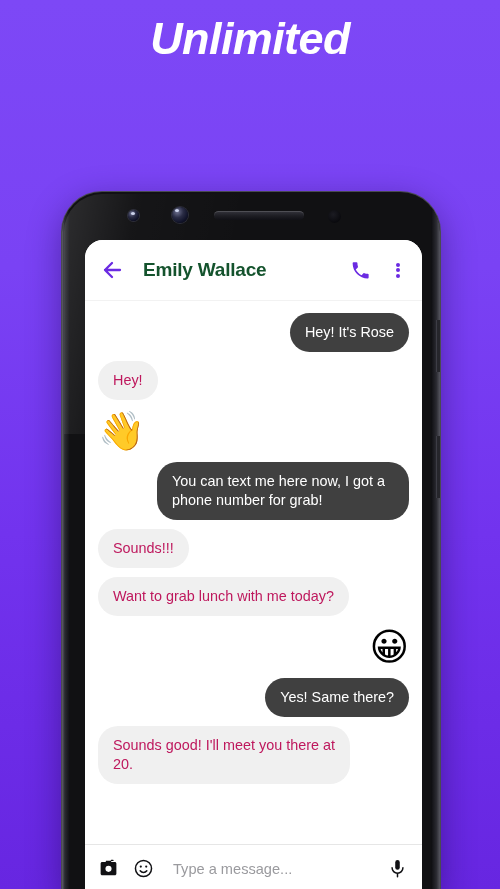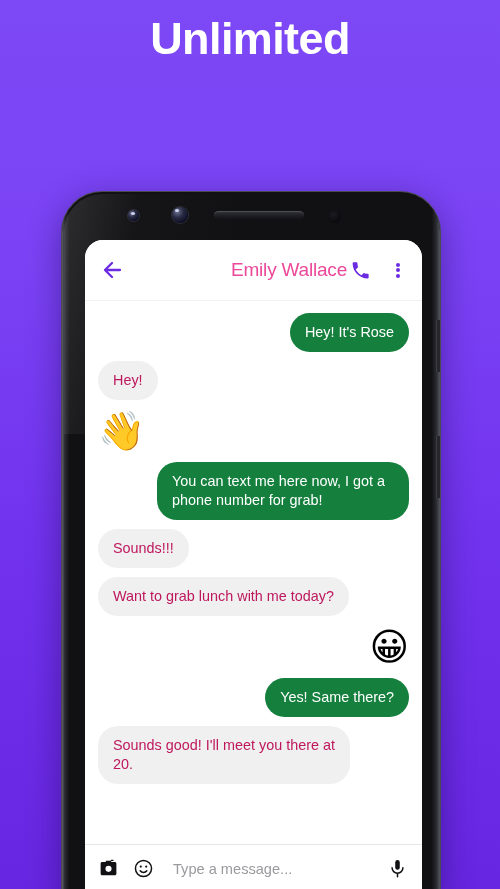--- a/index.html
+++ b/index.html
@@ -23,21 +23,21 @@
     left: 0;
     width: 500px;
     text-align: center;
     color: #ffffff;
     font-size: 45px;
     line-height: 50px;
     font-weight: bold;
     letter-spacing: -0.6px;
     z-index: 5;
   }
-  .headline-line { display: block; white-space: nowrap; }
+  .headline-line { display: block; white-space: nowrap; font-style: italic; }
 
   
   .phone {
     position: absolute;
     left: 62px;
     top: 192px;
     width: 378px;
     height: 700px;
     background: #111113;
     border-radius: 40px 40px 0 0;
@@ -160,27 +160,26 @@
     height: 28px;
     flex: 0 0 28px;
     display: flex;
     align-items: center;
     justify-content: center;
     cursor: pointer;
   }
   .contact-name {
     margin-left: 17px;
     font-size: 19px;
-    font-weight: normal;
-    color: #ec4899;
+    font-weight: bold;
+    color: #14532d;
     letter-spacing: -0.2px;
     flex: 1 1 auto;
     white-space: nowrap;
     overflow: hidden;
-    text-align: right;
   }
   .header-action {
     width: 26px;
     height: 26px;
     flex: 0 0 26px;
     display: flex;
     align-items: center;
     justify-content: center;
     cursor: pointer;
   }
@@ -211,21 +210,21 @@
 
   .bubble {
     max-width: 252px;
     padding: 10px 15px;
     border-radius: 20px;
     font-size: 14.4px;
     line-height: 19px;
     word-wrap: break-word;
   }
   .bubble.out {
-    background: #15803d;
+    background: #404040;
     color: #ffffff;
   }
   .bubble.in {
     background: #F0F0F0;
     color: #be185d;
   }
 
   .emoji {
     font-size: 38px;
     line-height: 44px;

